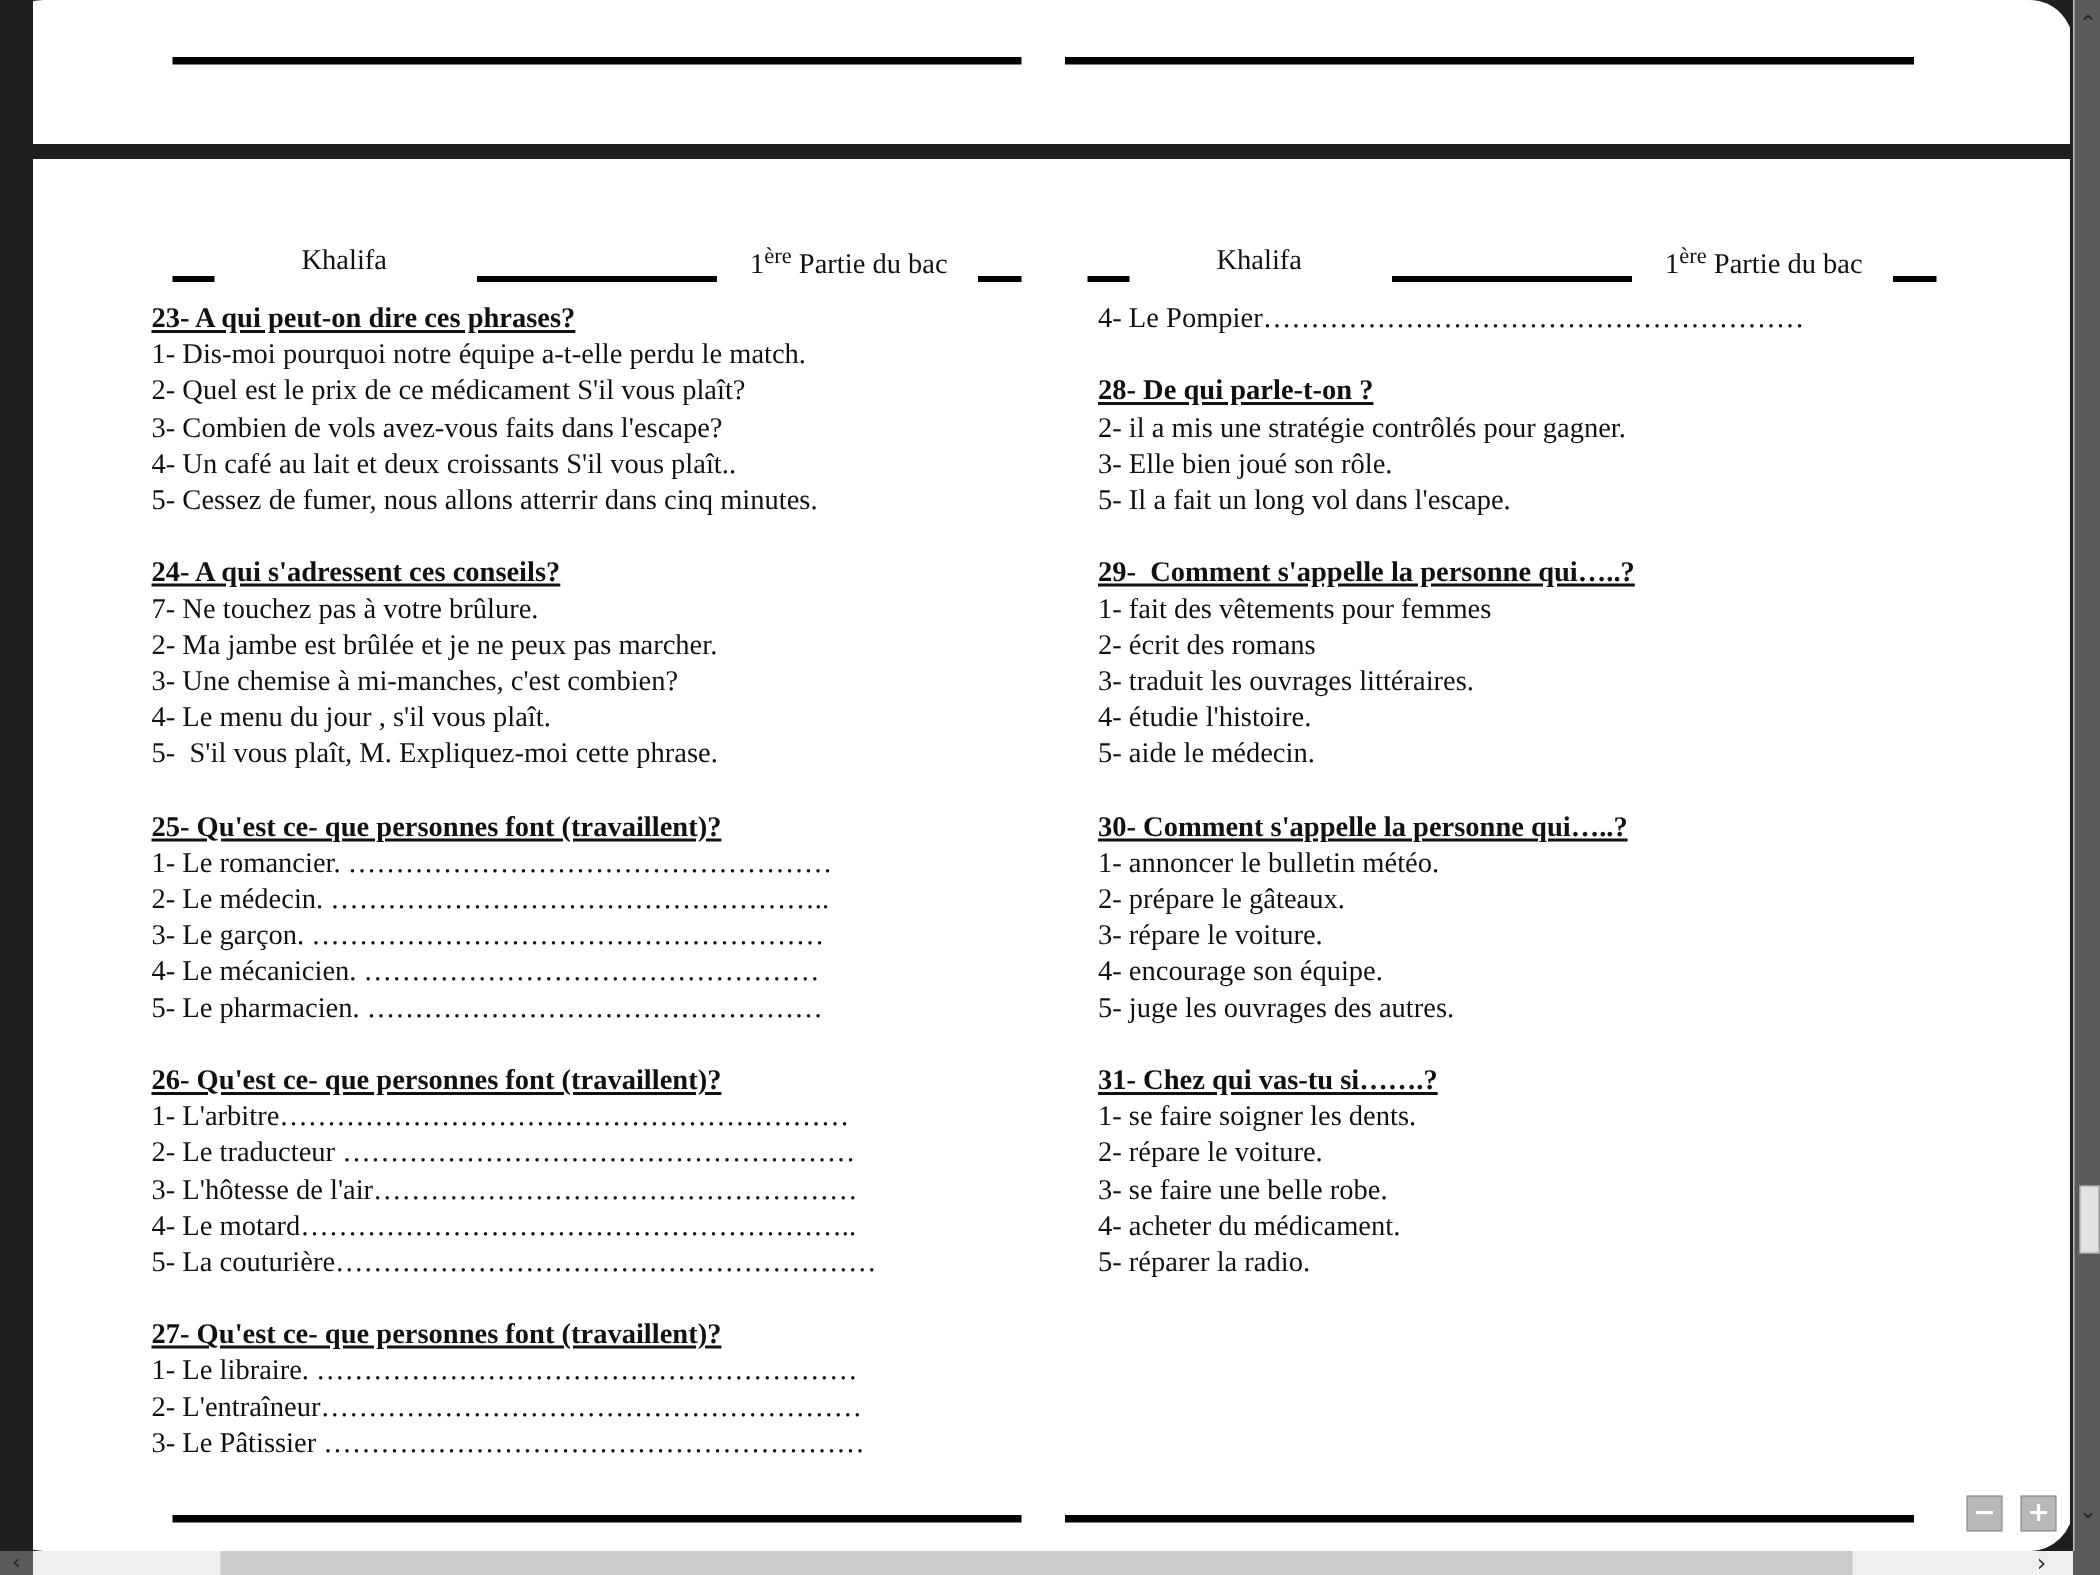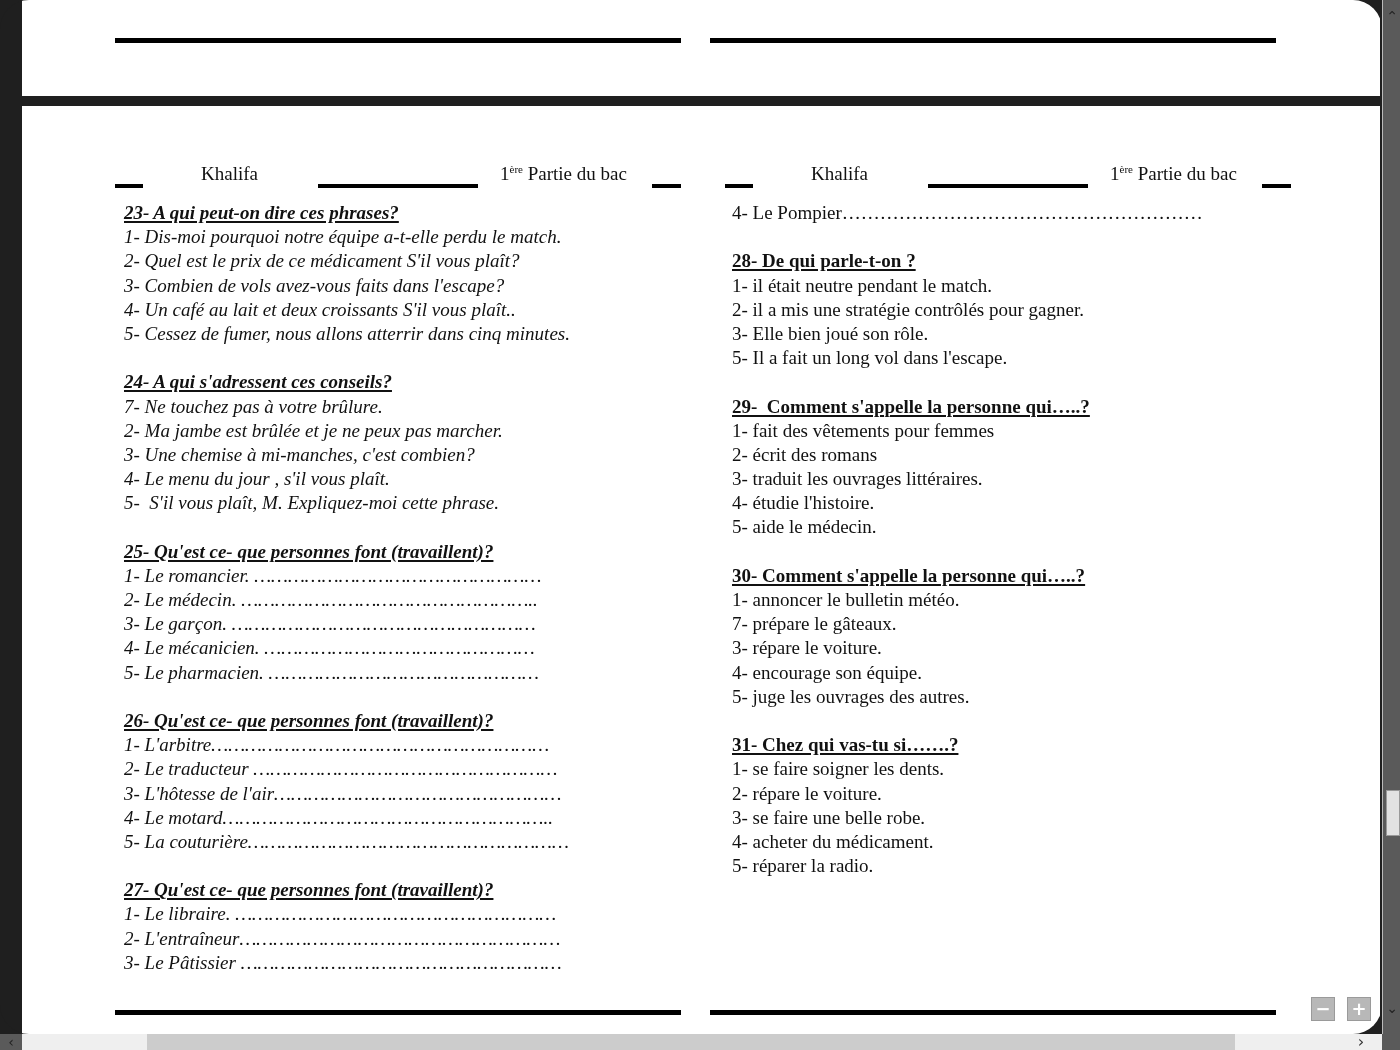--- a/index.html
+++ b/index.html
@@ -11,21 +11,21 @@
   }
   .viewer { position:absolute; left:0; top:0; width:1382px; height:1034px; background:#1f1f1f; overflow:hidden;border-radius:29px; }
   .page { position:absolute; left:22px; width:1358px; background:#fff; }
   .page-top { top:0; height:96px; }
   .page-main { top:106px; height:930px; }
   .rule { position:absolute; height:5px; background:#000; }
 
   .hdr { position:absolute; top:55px; height:30px; font-size:19px; }
   .hdr .name { position:absolute; top:2px; }
   .hdr .part { position:absolute; top:2px; }
-  .hdr sup { font-size:11px; vertical-align:7px; }
+  .hdr sup { font-size:15px; vertical-align:7px; }
   .hdr .dash { position:absolute; top:23px; height:4px; background:#000; }
 
   .col { position:absolute; font-size:19px; line-height:24.2px; }
   .col .line { white-space:pre; height:24.2px; }
   .col .q-title { font-weight:bold; text-decoration:underline; text-decoration-thickness:2px; text-underline-offset:2px; }
   .col .gap { height:24.2px; }
 
   
   .vscroll { position:absolute; left:1382px; top:0; width:18px; height:1034px; background:#5a5a5a; border-left:1px solid #bbb; box-sizing:border-box; }
   .vscroll .arrow { position:absolute; left:0; width:18px; text-align:center; color:#222; font-size:14px; font-family:"DejaVu Sans", sans-serif; }
@@ -59,21 +59,21 @@
     </div>
 
     <div class="hdr" style="left:703px; width:570px;">
       <div class="dash" style="left:0; width:28px;"></div>
       <span class="name" style="left:86px;">Khalifa</span>
       <div class="dash" style="left:203px; width:160px;"></div>
       <span class="part" style="left:385px;"><span>1</span><sup>ère</sup><span> Partie du bac</span></span>
       <div class="dash" style="left:537px; width:29px;"></div>
     </div>
 
-    <div class="col" id="left-col" style="left:102px; top:95px; width:570px;font-style:italic;">
+    <div class="col" id="left-col" style="left:79px; top:95px; width:570px;">
         <div class="line"><span class="q-title">23- A qui peut-on dire ces phrases?</span></div>
         <div class="line">1- Dis-moi pourquoi notre équipe a-t-elle perdu le match.</div>
         <div class="line">2- Quel est le prix de ce médicament S'il vous plaît?</div>
         <div class="line">3- Combien de vols avez-vous faits dans l'escape?</div>
         <div class="line">4- Un café au lait et deux croissants S'il vous plaît..</div>
         <div class="line">5- Cessez de fumer, nous allons atterrir dans cinq minutes.</div>
         <div class="gap"></div>
         <div class="line"><span class="q-title">24- A qui s'adressent ces conseils?</span></div>
         <div class="line">7- Ne touchez pas à votre brûlure.</div>
         <div class="line">2- Ma jambe est brûlée et je ne peux pas marcher.</div>
@@ -98,35 +98,34 @@
         <div class="line"><span class="q-title">27- Qu'est ce- que personnes font (travaillent)?</span></div>
         <div class="line">1- Le libraire. …………………………………………………</div>
         <div class="line">2- L'entraîneur…………………………………………………</div>
         <div class="line">3- Le Pâtissier …………………………………………………</div>
       </div>
 
     <div class="col" id="right-col" style="left:710px; top:95px; width:570px;">
         <div class="line">4- Le Pompier…………………………………………………</div>
         <div class="gap"></div>
         <div class="line"><span class="q-title">28- De qui parle-t-on ?</span></div>
-        <div class="line">1- il était neutre pendant le match.</div>
         <div class="line">2- il a mis une stratégie contrôlés pour gagner.</div>
         <div class="line">3- Elle bien joué son rôle.</div>
         <div class="line">5- Il a fait un long vol dans l'escape.</div>
         <div class="gap"></div>
         <div class="line"><span class="q-title">29-  Comment s'appelle la personne qui…..?</span></div>
         <div class="line">1- fait des vêtements pour femmes</div>
         <div class="line">2- écrit des romans</div>
         <div class="line">3- traduit les ouvrages littéraires.</div>
         <div class="line">4- étudie l'histoire.</div>
         <div class="line">5- aide le médecin.</div>
         <div class="gap"></div>
         <div class="line"><span class="q-title">30- Comment s'appelle la personne qui…..?</span></div>
         <div class="line">1- annoncer le bulletin météo.</div>
-        <div class="line">7- prépare le gâteaux.</div>
+        <div class="line">2- prépare le gâteaux.</div>
         <div class="line">3- répare le voiture.</div>
         <div class="line">4- encourage son équipe.</div>
         <div class="line">5- juge les ouvrages des autres.</div>
         <div class="gap"></div>
         <div class="line"><span class="q-title">31- Chez qui vas-tu si…….?</span></div>
         <div class="line">1- se faire soigner les dents.</div>
         <div class="line">2- répare le voiture.</div>
         <div class="line">3- se faire une belle robe.</div>
         <div class="line">4- acheter du médicament.</div>
         <div class="line">5- réparer la radio.</div>

